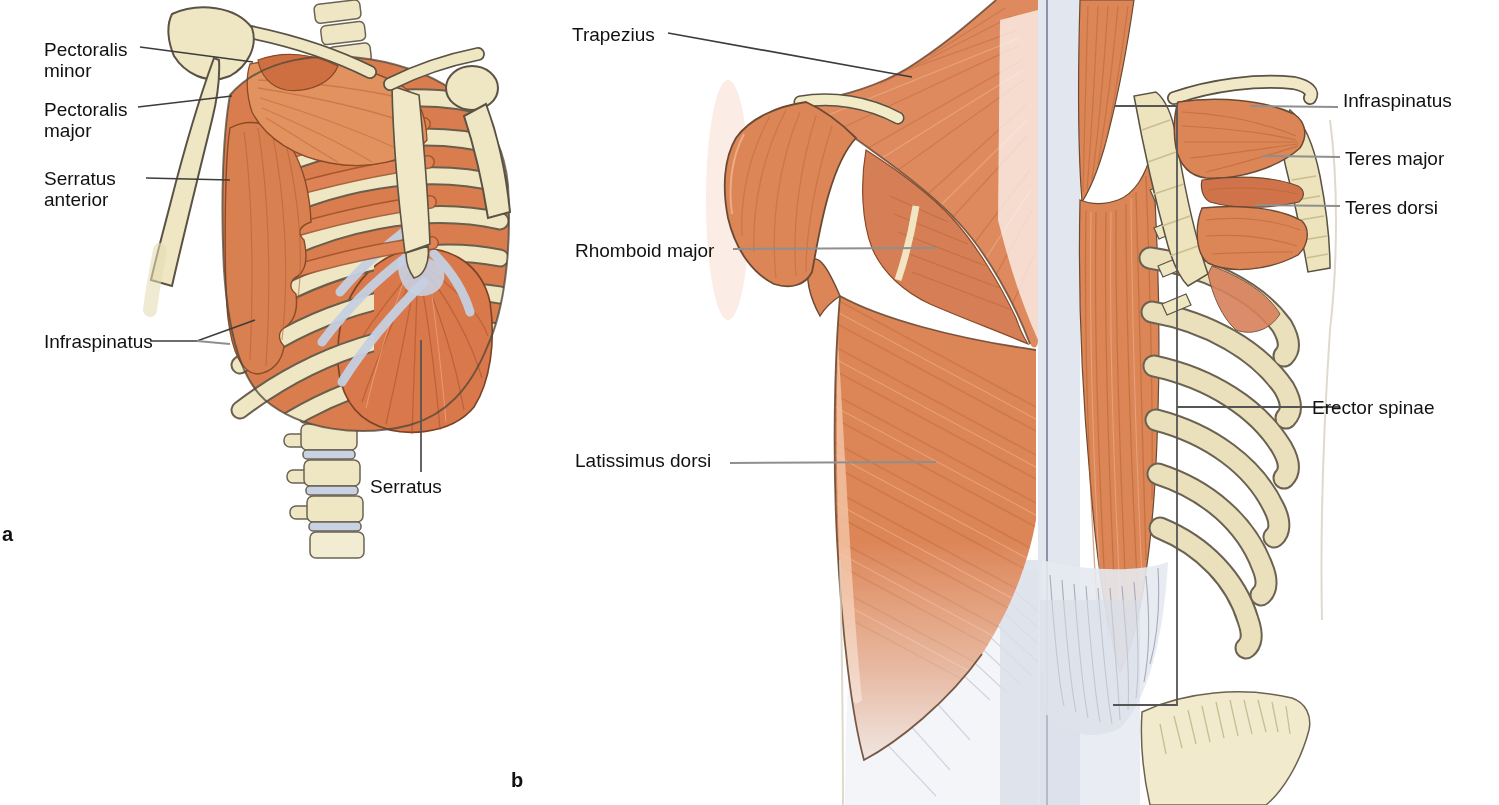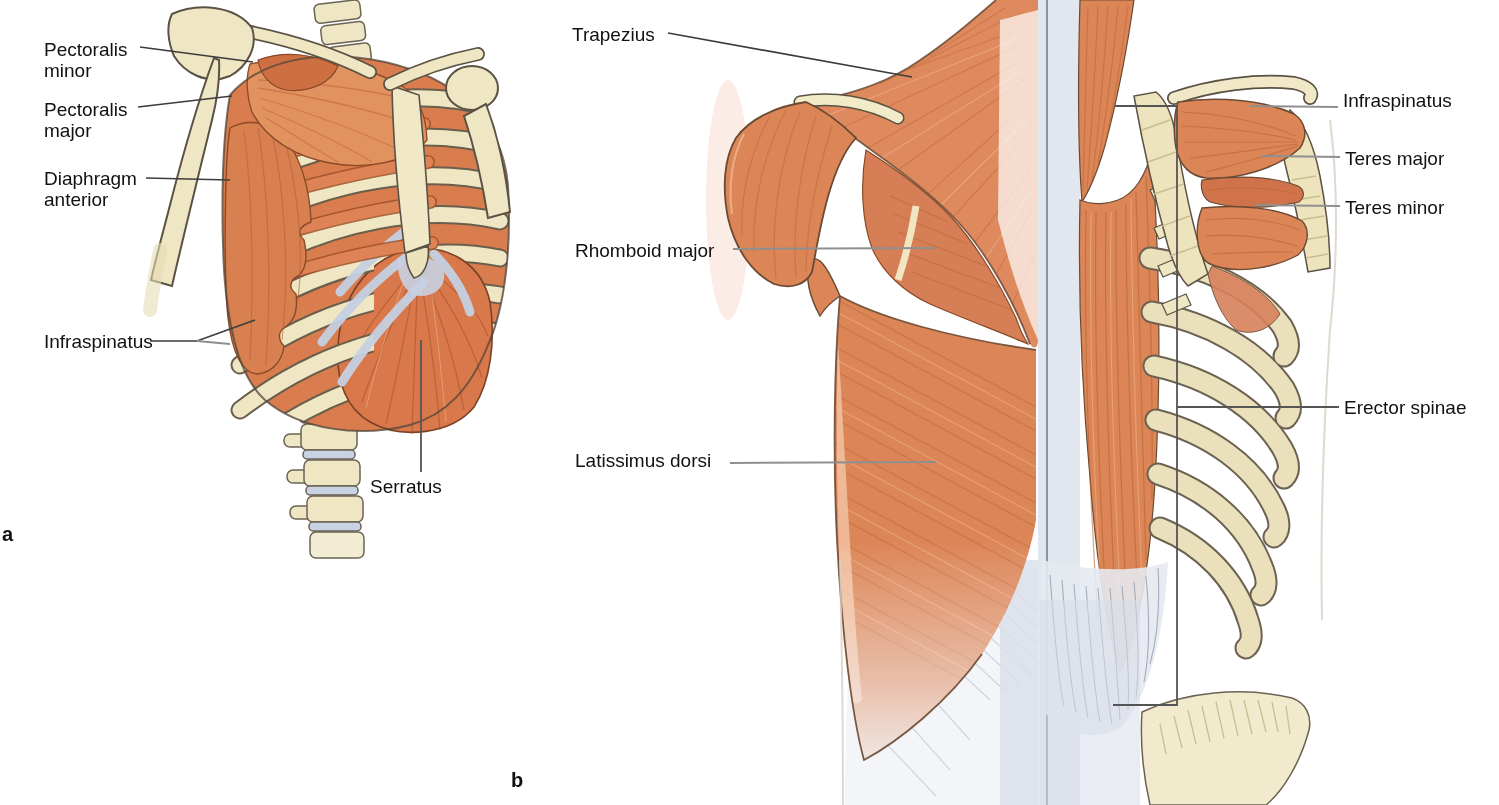--- a/index.html
+++ b/index.html
@@ -469,28 +469,28 @@
       <path d="M1340,157 L1262,156"></path>
       <path d="M1340,206 L1256,205"></path>
     </g>
   </g>
 </svg>
 
 <div>
 
   <div class="lbl wrap" style="left:44px;top:39px">Pectoralis minor</div>
   <div class="lbl wrap" style="left:44px;top:99px">Pectoralis major</div>
-  <div class="lbl wrap" style="left:44px;top:168px">Diaphragm anterior</div>
+  <div class="lbl wrap" style="left:44px;top:168px">Serratus anterior</div>
   <div class="lbl" style="left:44px;top:331px">Infraspinatus</div>
   <div class="lbl" style="left:370px;top:476px">Serratus</div>
   <div class="lbl letter" style="left:2px;top:524px">a</div>
 
   <div class="lbl" style="left:572px;top:24px">Trapezius</div>
   <div class="lbl" style="left:575px;top:240px">Rhomboid major</div>
   <div class="lbl" style="left:575px;top:450px">Latissimus dorsi</div>
   <div class="lbl" style="left:1343px;top:90px">Infraspinatus</div>
   <div class="lbl" style="left:1345px;top:148px">Teres major</div>
-  <div class="lbl" style="left:1345px;top:197px">Teres minor</div>
-  <div class="lbl" style="left:1344px;top:397px">Erector spinae</div>
+  <div class="lbl" style="left:1345px;top:197px">Teres dorsi</div>
+  <div class="lbl" style="left:1312px;top:397px">Erector spinae</div>
   <div class="lbl letter" style="left:511px;top:770px">b</div>
 </div>
 
 </div>
 
 </body></html>

